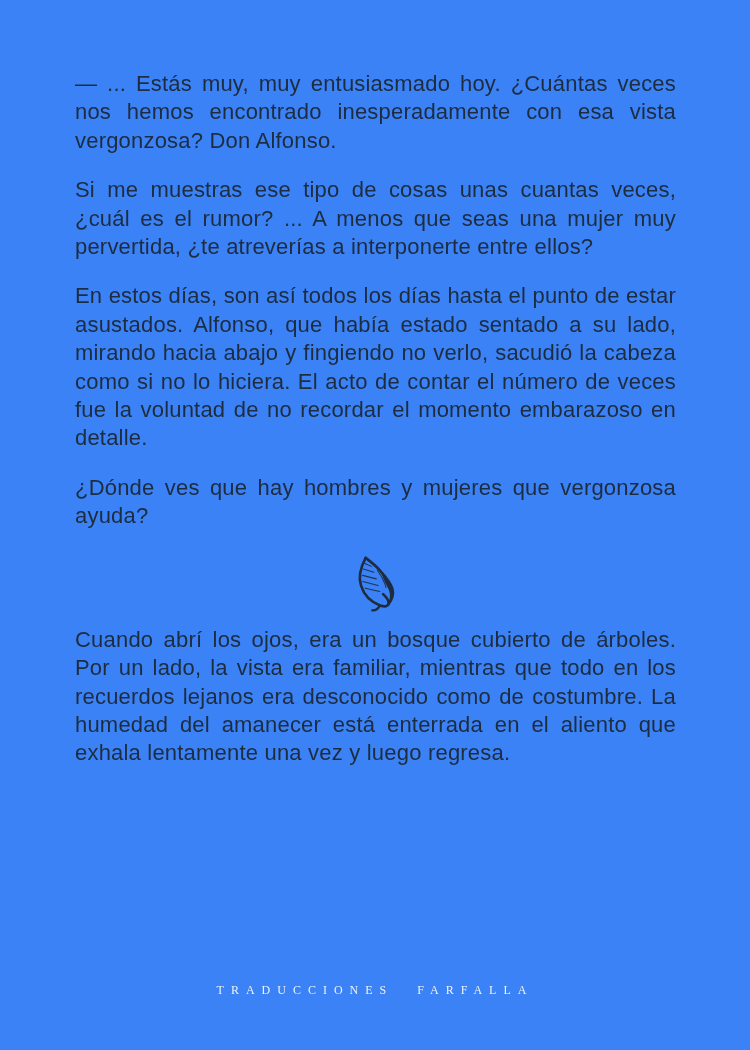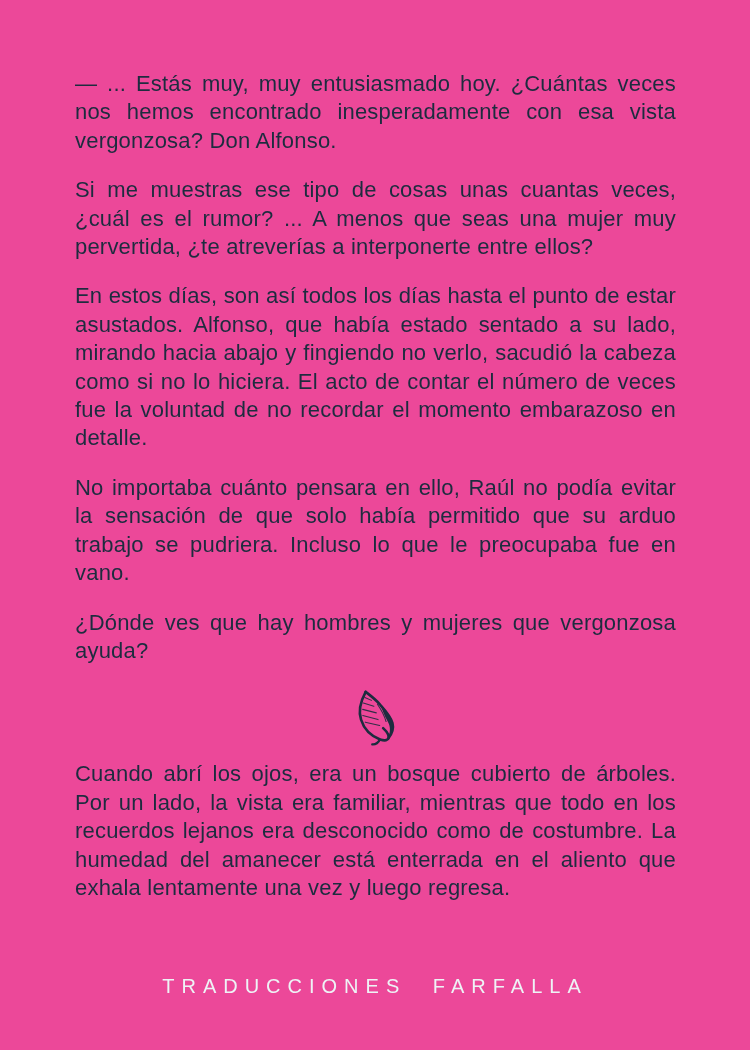--- a/index.html
+++ b/index.html
@@ -3,21 +3,21 @@
 <meta charset="utf-8">
 <style>
   html, body {
     margin: 0;
     padding: 0;
   }
   .page {
     position: relative;
     width: 750px;
     height: 1050px;
-    background: #ec4899;
+    background: #3b82f6;
     overflow: hidden;
     font-family: "Liberation Sans", "DejaVu Sans", sans-serif;
   }
   .content {
     position: absolute;
     top: 0;
     left: 75px;
     width: 601px;
     padding-top: 70px;
   }
@@ -40,38 +40,37 @@
     transform: rotate(-8deg);
   }
   .footer {
     position: absolute;
     left: 0;
     bottom: 52px;
     width: 100%;
     text-align: center;
   }
   .footer span {
-    font-family: Liberation Sans, sans-serif;
-    font-size: 20px;
+    font-family: Liberation Serif, serif;
+    font-size: 12px;
     letter-spacing: 7px;
     word-spacing: 14px;
     color: #eef3f6;
     white-space: nowrap;
   }
 </style>
 </head>
 <body>
 
 <div class="page">
 
   <main class="content">
     <p>— ... Estás muy, muy entusiasmado hoy. ¿Cuántas veces nos hemos encontrado inesperadamente con esa vista vergonzosa? Don Alfonso.</p>
     <p>Si me muestras ese tipo de cosas unas cuantas veces, ¿cuál es el rumor? ... A menos que seas una mujer muy pervertida, ¿te atreverías a interponerte entre ellos?</p>
     <p>En estos días, son así todos los días hasta el punto de estar asustados. Alfonso, que había estado sentado a su lado, mirando hacia abajo y fingiendo no verlo, sacudió la cabeza como si no lo hiciera. El acto de contar el número de veces fue la voluntad de no recordar el momento embarazoso en detalle.</p>
-    <p>No importaba cuánto pensara en ello, Raúl no podía evitar la sensación de que solo había permitido que su arduo trabajo se pudriera. Incluso lo que le preocupaba fue en vano.</p>
     <p>¿Dónde ves que hay hombres y mujeres que vergonzosa ayuda?</p>
 
     <div class="divider">
       <svg width="46" height="60" viewBox="0 0 60 78" aria-hidden="true">
         <g fill="none" stroke="#1d2c3f" stroke-width="3.4" stroke-linecap="round" stroke-linejoin="round">
           <path d="M21 6 C13 17 8 30 10 41 C12 53 20 64 31 70 C35 72 40 73 42 70 C44 66 41 61 37 56"></path>
           <path d="M21 6 C27 12 33 18 38 26 C44 35 49 43 50 51 C51 59 47 65 42 70"></path>
         </g>
         <path d="M38 26 C45 35 50 44 50 51 C50 59 46 65 42 69 C46 62 47 55 44 48 C41 40 39 32 38 26 Z" fill="#1d2c3f"></path>
         <g fill="none" stroke="#1d2c3f" stroke-width="1.4" stroke-linecap="round" opacity="0.9">

